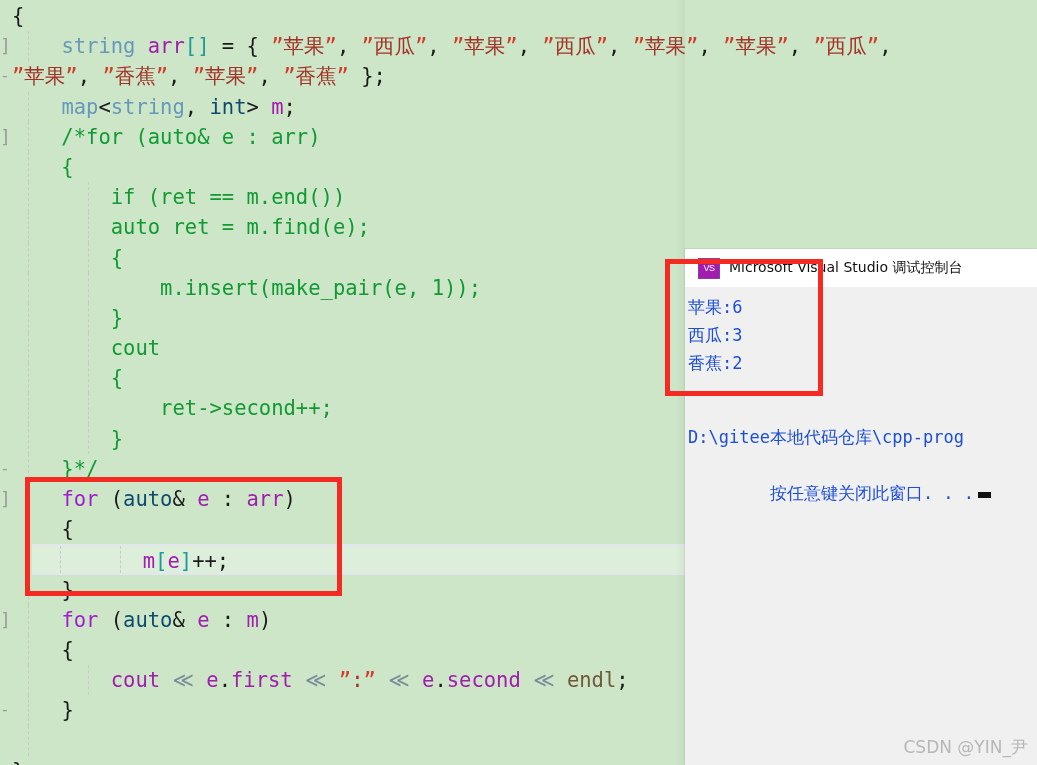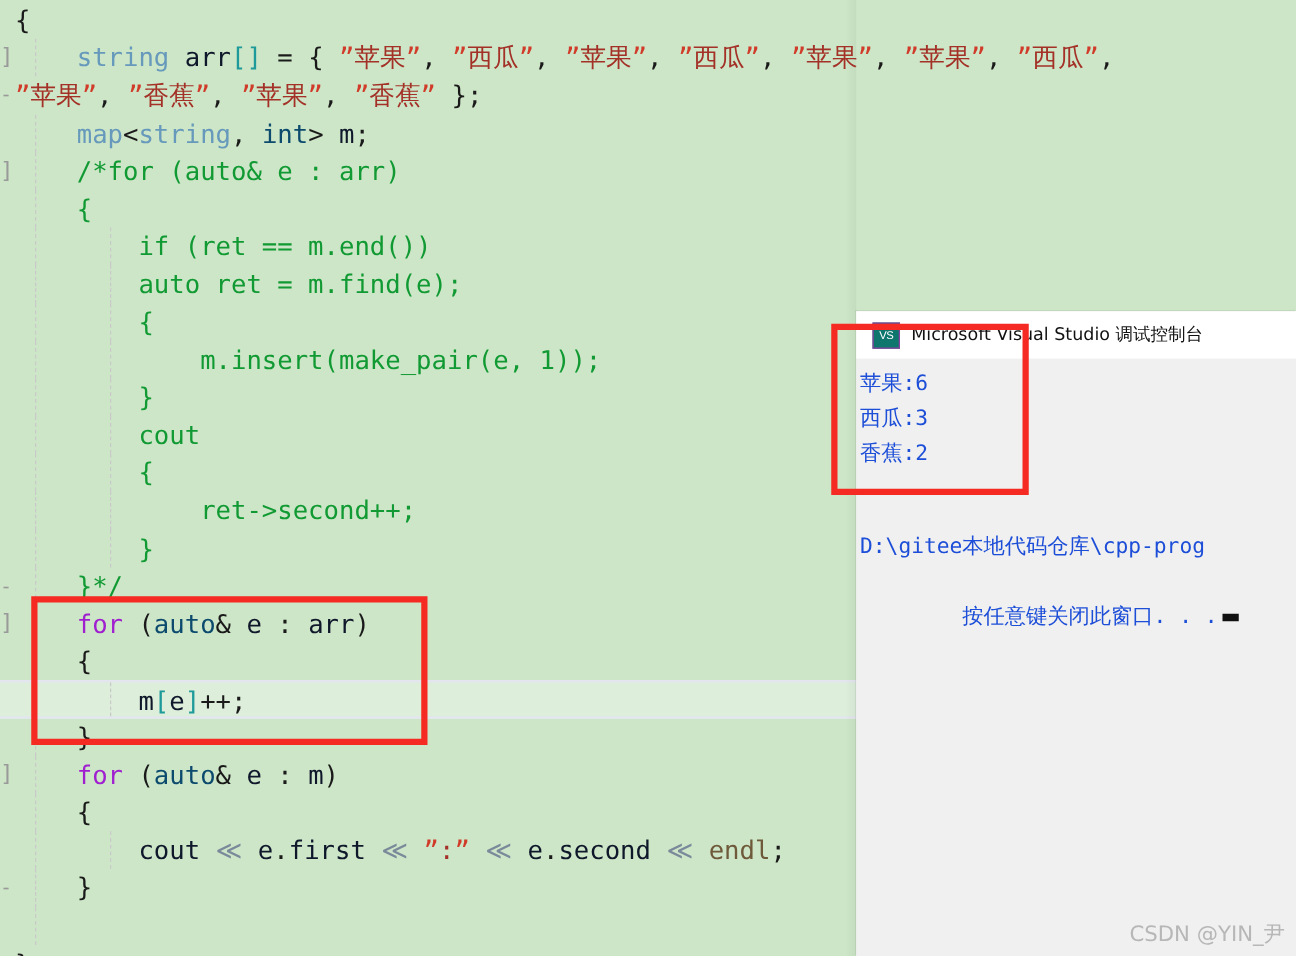--- a/index.html
+++ b/index.html
@@ -52,20 +52,21 @@
     letter-spacing: 0px;
     color: #1a1a1a;
   }
   .line .txt { position: relative; z-index: 3; display: inline-block; padding-left: 12px; }
 
   
   .line.current {
     background: #ddeedb;
     border-top: 2px solid #e4e6ef;
     border-bottom: 2px solid #e4e6ef;
+    margin-left: 32px;
   }
 
   
   .guide {
     position: absolute;
     top: 0; bottom: 0;
     width: 1px;
     border-left: 1px dashed #c9c9c9;
     z-index: 1;
   }
@@ -85,21 +86,21 @@
 
   
   .kw    { color: #a020d0; }           
   .kw2   { color: #0c4a6e; }           
   .type  { color: #6699bb; }           
   .cmt   { color: #119a33; }           
   .str   { color: #a33127; }           
   .strq  { color: #d13b2a; }           
   .brk   { color: #1f9a9a; }           
   .op    { color: #7a8a9a; }           
-  .id    { color: #0f172a; }
+  .id    { color: #a21caf; }
   .endl  { color: #6e5a3a; }
   .plain { color: #1a1a1a; }
 
   .cn { font-family: "DejaVu Sans", "Liberation Sans", sans-serif; }
 
   
   #console-window {
     position: absolute;
     left: 685px; top: 249px;
     width: 352px; height: 516px;
@@ -109,21 +110,21 @@
   #console-titlebar {
     position: relative;
     height: 38px;
     background: #ffffff;
     display: flex;
     align-items: center;
     padding-left: 13px;
   }
   #vs-icon {
     width: 22px; height: 21px;
-    background: #0f766e;
+    background: #a21caf;
     border: 1px solid #8a3fa0;
     display: flex; align-items: center; justify-content: center;
     color: #ffffff;
     font-size: 9px;
     font-family: "Liberation Sans", sans-serif;
     letter-spacing: -0.5px;
     flex: 0 0 auto;
   }
   #console-title {
     margin-left: 9px;

